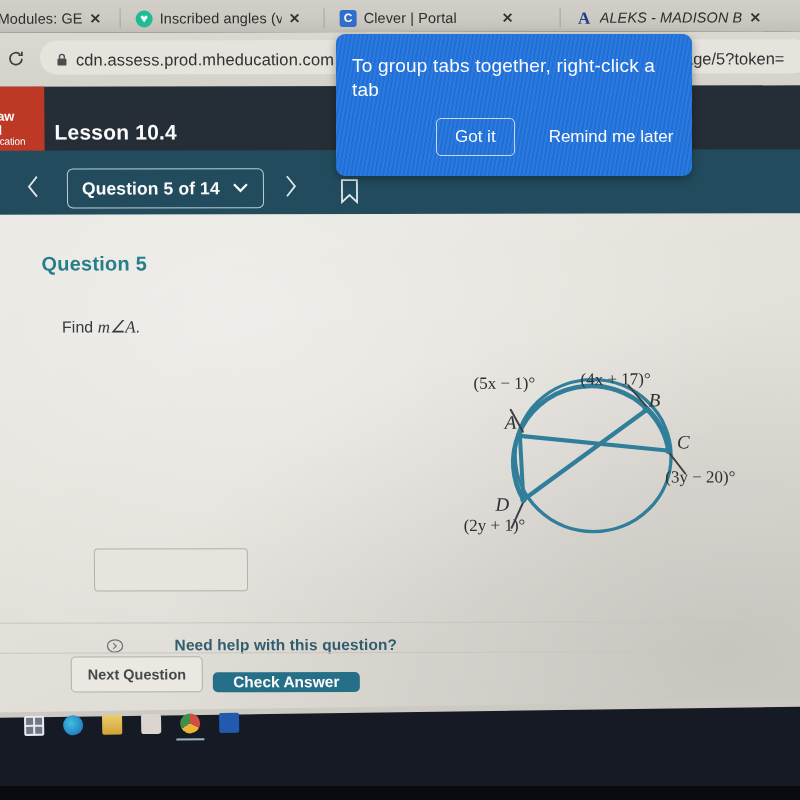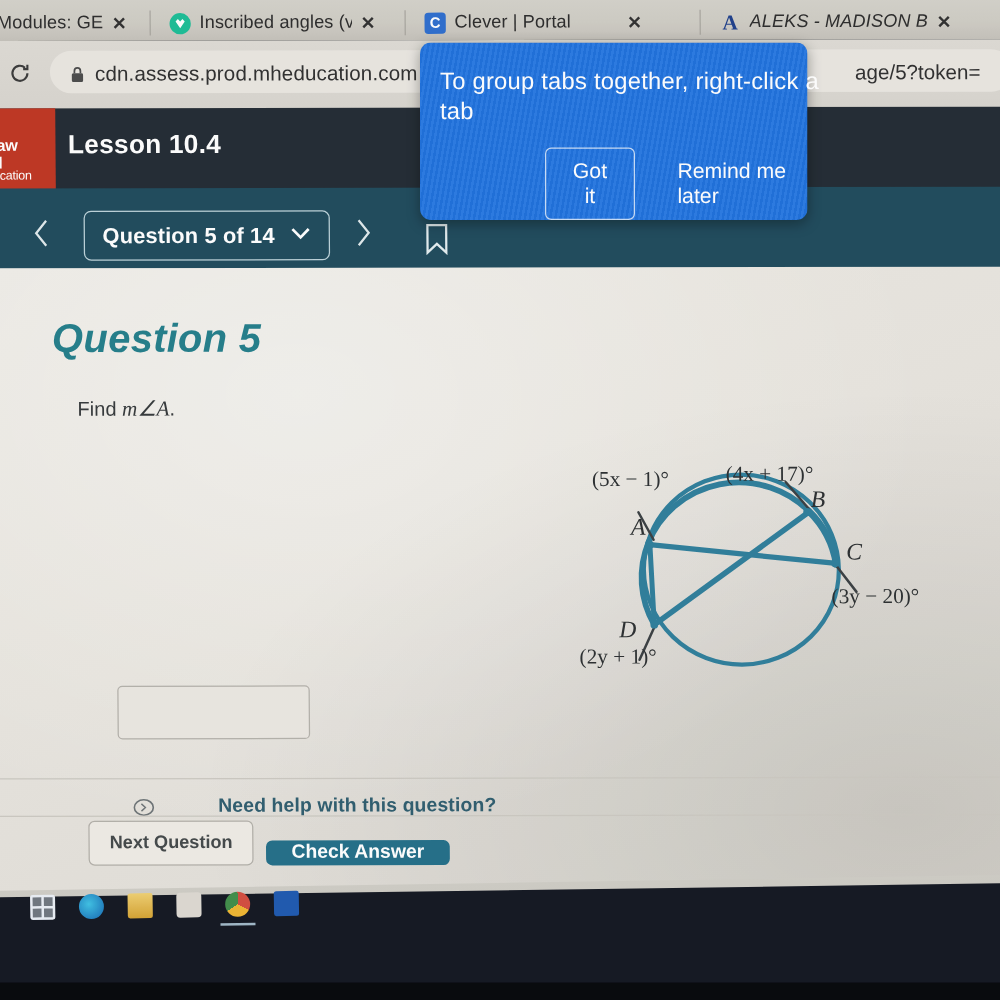--- a/index.html
+++ b/index.html
@@ -62,21 +62,21 @@
     position:absolute;left:78px;top:50px;
     font-size:16.5px;color:#2f2f2f;white-space:nowrap;letter-spacing:.1px;
   }
   .urltext2{
     position:absolute;left:686px;top:50px;
     font-size:16.5px;color:#2f2f2f;white-space:nowrap;
   }
 
   
   .bubble{
-    position:absolute;left:336px;top:34px;width:310px;height:142px;
+    position:absolute;left:336px;top:34px;width:356px;height:142px;
     background:#1a73e8;
     background-image:repeating-linear-gradient(100deg,rgba(255,255,255,.05) 0 2px,rgba(0,0,0,.03) 2px 4px);
     border-radius:9px;
     box-shadow:0 3px 10px rgba(0,0,0,.35);
     z-index:40;
   }
   .bubble-text{
     position:absolute;left:16px;top:20px;width:330px;
     font-size:19px;color:#fff;letter-spacing:.2px;line-height:1.25;
   }
@@ -99,21 +99,21 @@
     background:#c6341f;
     display:flex;flex-direction:column;justify-content:center;
     padding-left:6px;box-sizing:border-box;
   }
   .mhlogo span{
     color:#fff;font-weight:bold;font-size:13px;line-height:1.02;
     letter-spacing:-.2px;
   }
   .mhlogo span.small{font-weight:normal;font-size:10px;}
   .lessonlabel{
-    position:absolute;left:56px;top:104px;
+    position:absolute;left:56px;top:120px;
     color:#fff;font-size:21px;font-weight:bold;letter-spacing:.2px;
   }
 
   
   .navbar{
     position:absolute;left:-10px;top:150px;width:830px;height:66px;
     background:#1d4b5e;
   }
   .navchev{
     position:absolute;top:173px;color:#e8f0f2;font-size:26px;
@@ -133,21 +133,21 @@
     background:linear-gradient(160deg,#ece9e3 0%,#e7e4dd 45%,#dedbd4 100%);
   }
   .paper:after{
     content:"";position:absolute;inset:0;
     background:radial-gradient(ellipse at 30% 20%,rgba(255,255,255,.40),rgba(0,0,0,0) 62%),
                radial-gradient(ellipse at 88% 86%,rgba(0,0,0,.10),rgba(0,0,0,0) 55%);
     pointer-events:none;
   }
   .qtitle{
     position:absolute;left:42px;top:252px;
-    font-size:32px;font-weight:bold;color:#1f7f8c;letter-spacing:.2px;font-style:italic;
+    font-size:20px;font-weight:bold;color:#1f7f8c;letter-spacing:.2px;
   }
   .prompt{
     position:absolute;left:62px;top:316px;
     font-size:16px;color:#35393b;
   }
   .prompt i{font-family:"Liberation Serif",serif;font-style:italic;font-size:17px;}
 
   
   .figure{position:absolute;left:440px;top:352px;width:360px;height:200px;}
   .figure .lbl{

